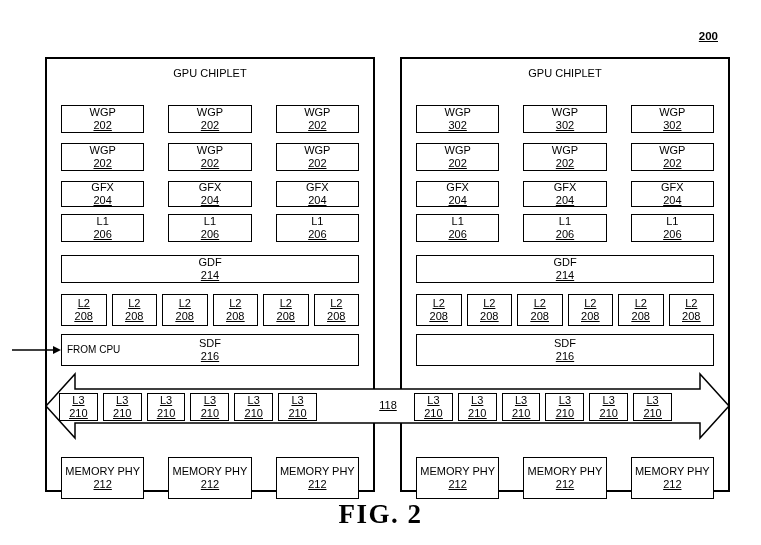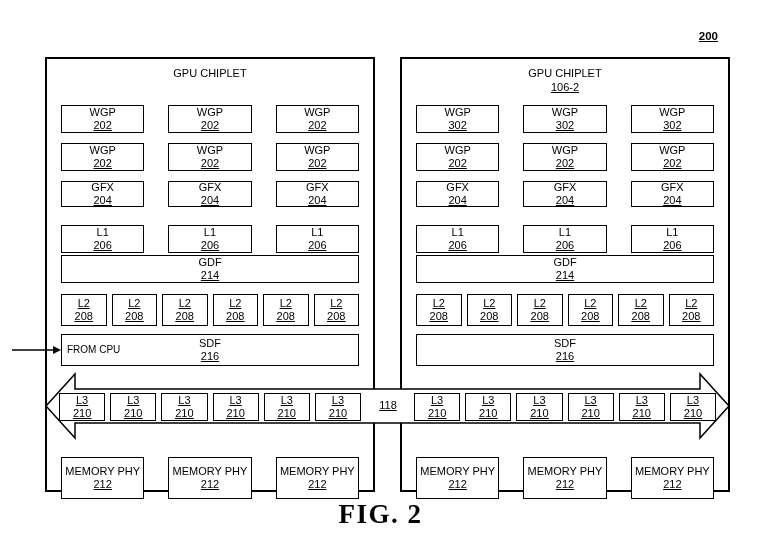--- a/index.html
+++ b/index.html
@@ -20,32 +20,32 @@
   .g3 { gap:24px;justify-content:center; }
   .g6 { gap:5px; }
   .blk { flex:1; border:1px solid #000; background:#fff; display:flex; flex-direction:column;
          align-items:center; justify-content:center; font-size:11px; line-height:1.18; text-align:center; }
   .blk .ref { text-decoration:underline; }
   .bold-b { border-width:1.5px;text-decoration:underline; }
 
   .r-wgp1 { top:46px;  height:28px; }
   .r-wgp2 { top:84px;  height:28px; }
   .r-gfx  { top:122px; height:26px; }
-  .r-l1   { top:166px; height:28px;border-radius:7px; }
+  .r-l1   { top:155px; height:28px;border-radius:7px; }
   .r-gdf  { top:196px; height:28px; }
   .r-l2   { top:235px; height:32px; }
   .r-sdf  { top:275px; height:32px; }
   .r-mem  { top:398px; height:42px; }
 
   .full-blk { position:relative;text-align:center; }
   .from-cpu { position:absolute; left:5px; top:50%; transform:translateY(-50%); font-size:10px; }
 
   svg.overlay { position:absolute; left:0; top:0; width:761px; height:545px; z-index:5; pointer-events:none; }
 
-  .l3row { position:absolute; top:393px; width:302px; height:28px; display:flex; gap:5px; z-index:6; }
+  .l3row { position:absolute; top:393px; width:258px; height:28px; display:flex; gap:5px; z-index:6; }
   .l3row.c1 { left:59px; }
   .l3row.c2 { left:414px; }
 
   .bus-ref { position:absolute; left:367px; top:399px; width:42px; text-align:center; z-index:6;
              font-size:11px; text-decoration:underline; background:transparent; }
 
   .caption { position:absolute; left:0; right:0; top:499px; text-align:center;
              font-family:"Liberation Serif", serif; font-weight:bold; font-size:27px; letter-spacing:1.5px; }
 </style>
 </head>
@@ -177,21 +177,20 @@
         <div class="blk">
           <span>MEMORY PHY</span>
           <span class="ref">212</span>
         </div>
       </div>
   </div>
 
   <div class="chiplet c2">
     <div class="chip-title">
       <span>GPU CHIPLET</span>
-      <span class="chip-ref">106-2</span>
     </div>
 
     <div class="row g3 r-wgp1">
 
     <div class="blk">
           <span>WGP</span>
           <span class="ref">302</span>
         </div>
         <div class="blk">
           <span>WGP</span>

